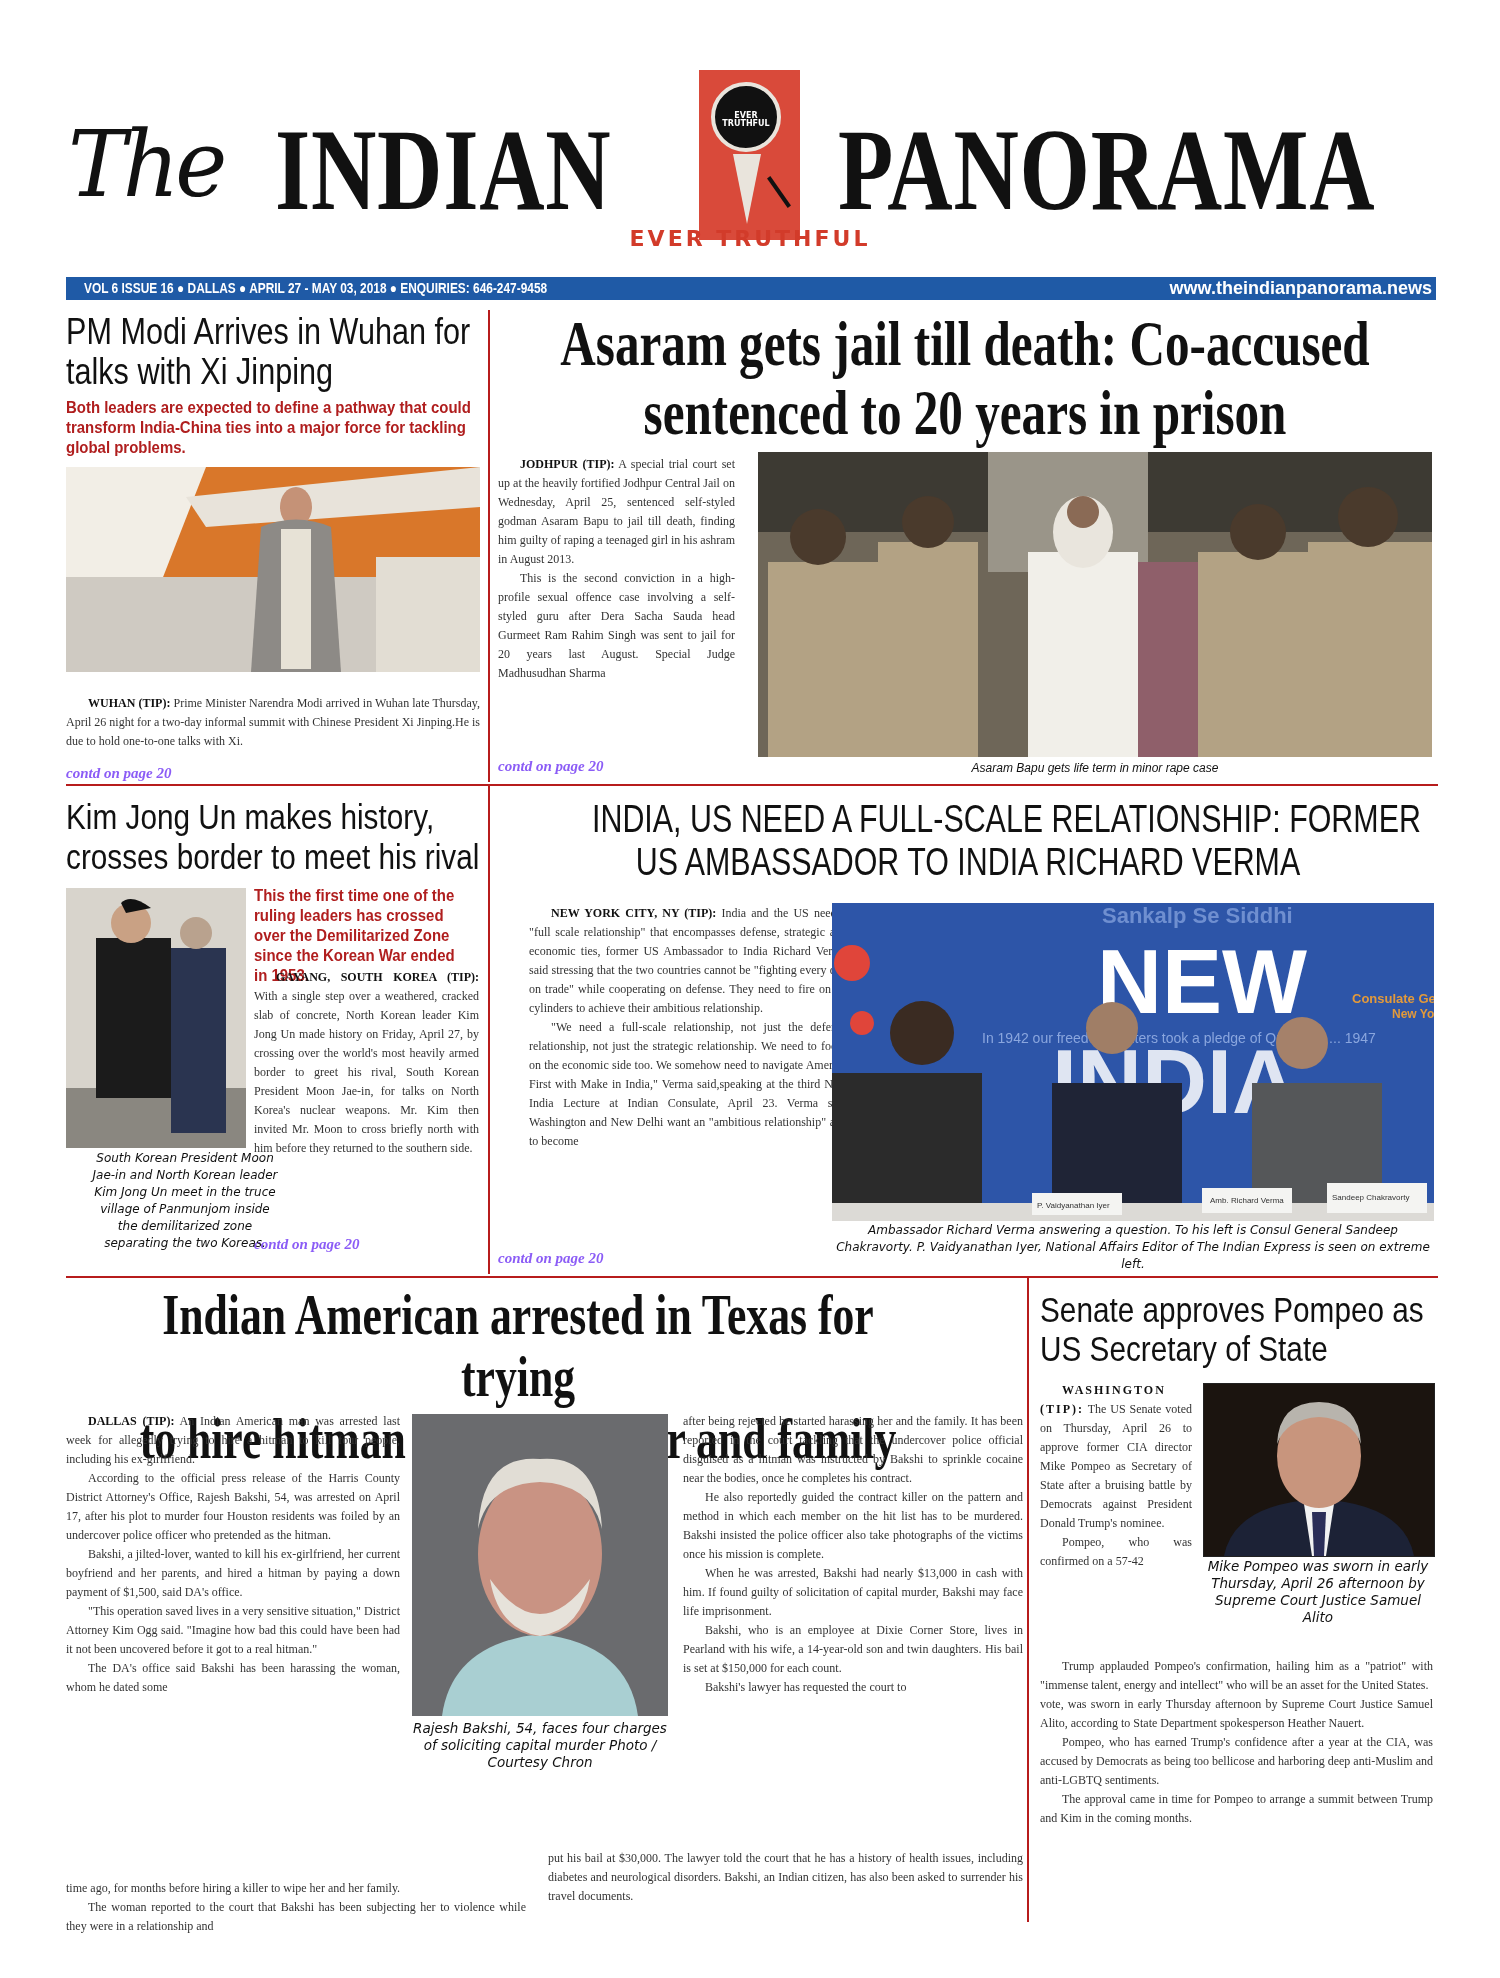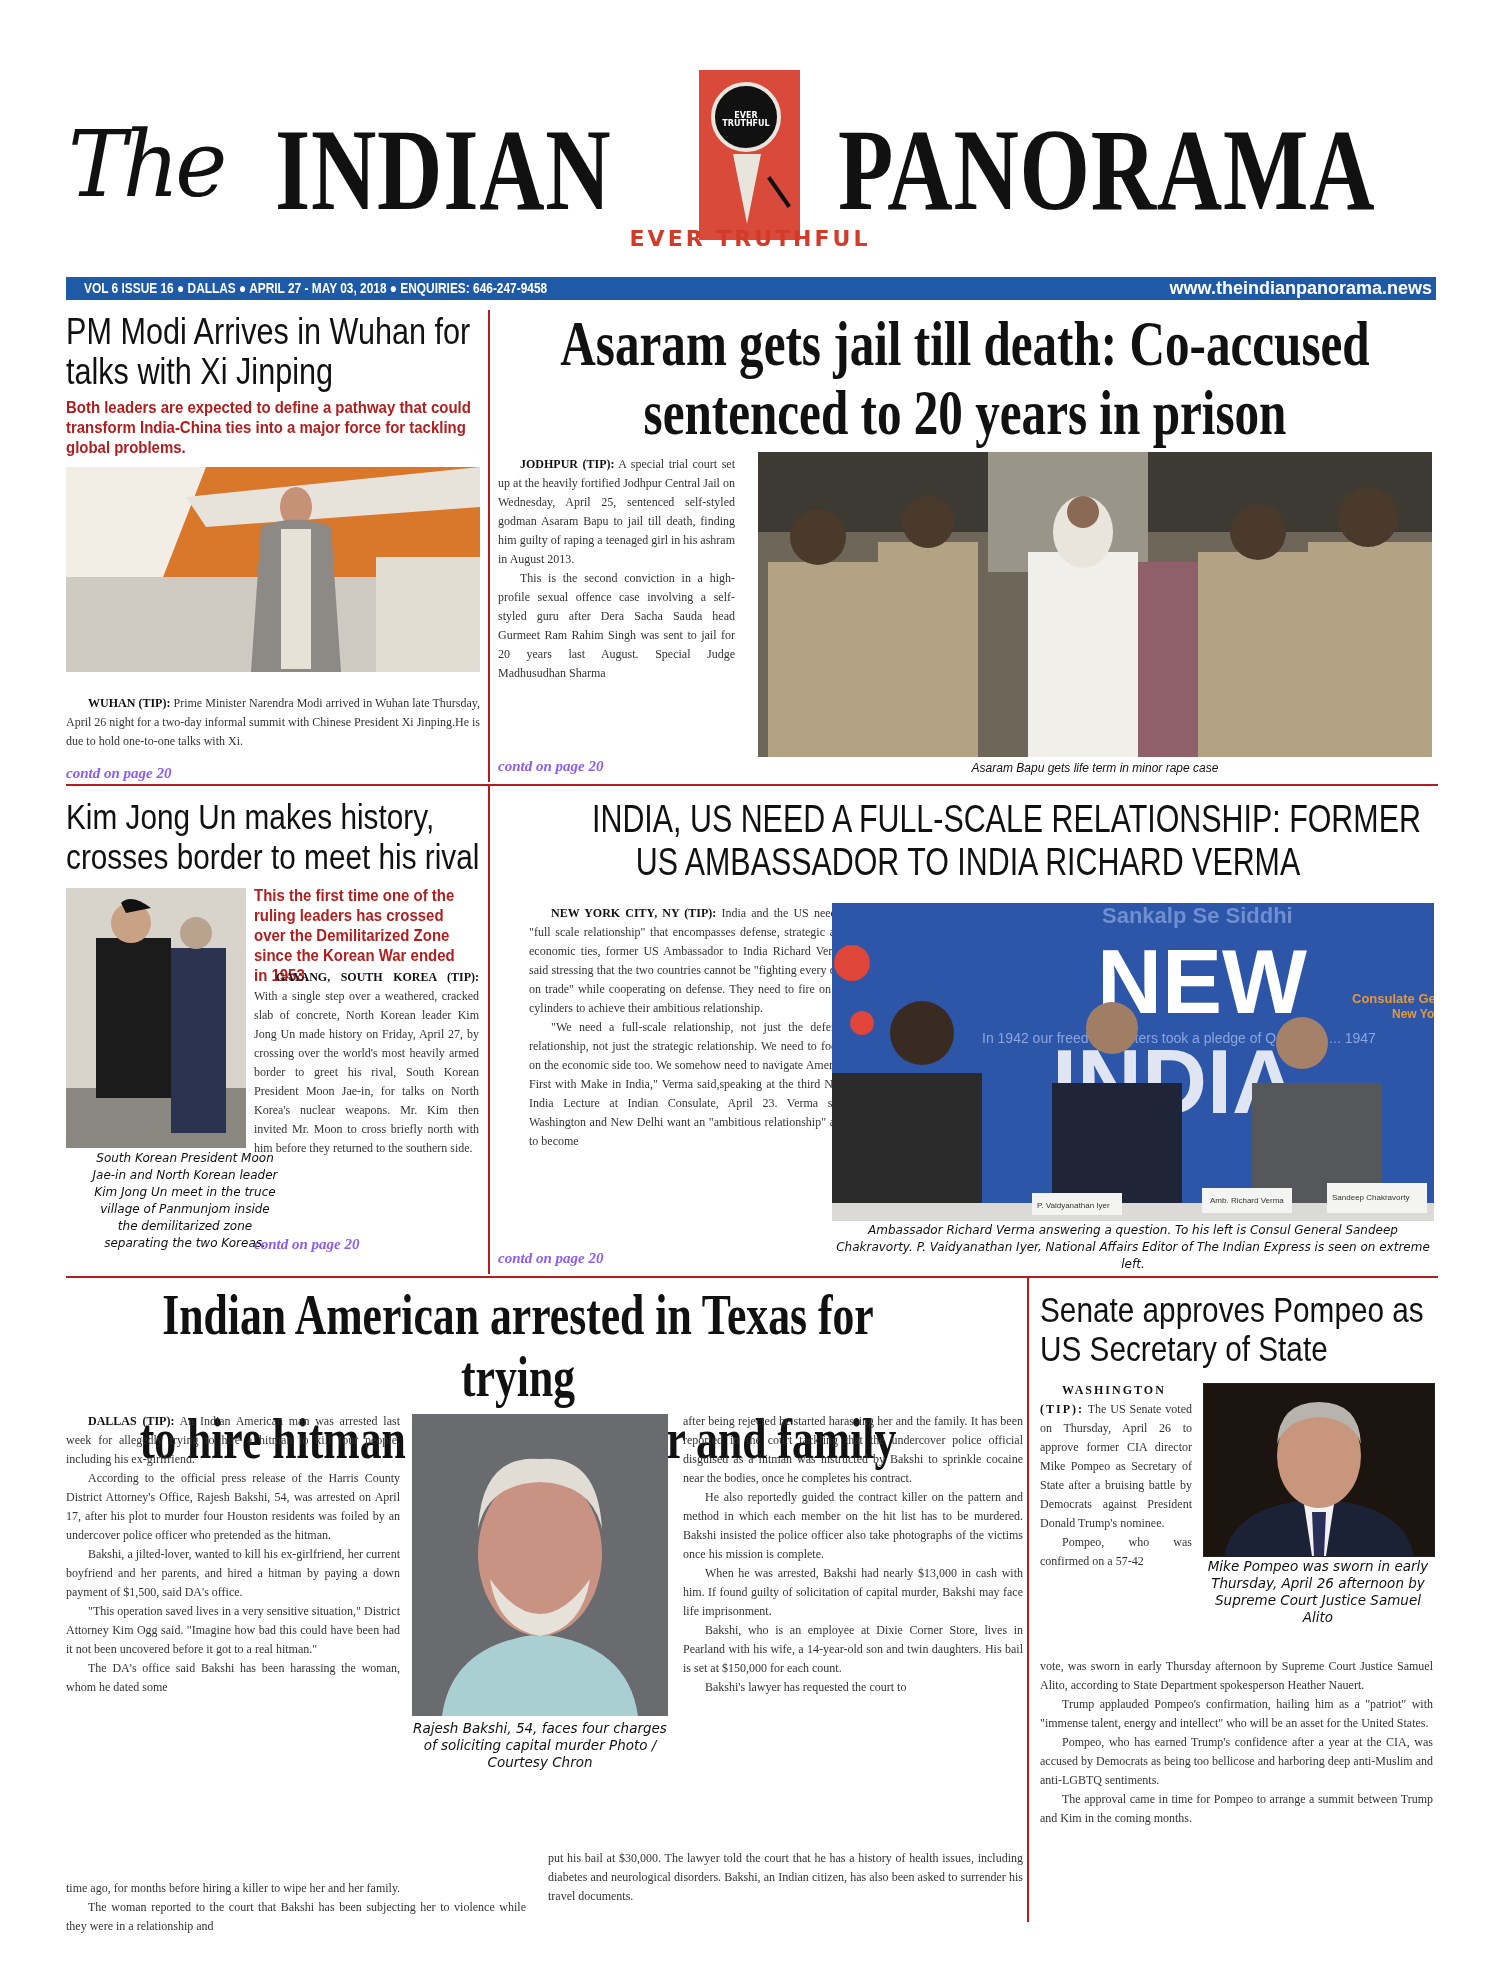--- a/index.html
+++ b/index.html
@@ -219,22 +219,22 @@
 
 <div class="abs h-sans" style="left:1040px;top:1290px;font-size:35px;line-height:39px;">
   <div>Senate approves Pompeo as</div>
   <div>US Secretary of State</div>
 </div>
 <div class="abs body" style="left:1040px;top:1381px;width:152px;">
   <p><b style="letter-spacing:2px;">WASHINGTON (TIP):</b><span> The US Senate voted on Thursday, April 26 to approve former CIA director Mike Pompeo as Secretary of State after a bruising battle by Democrats against President Donald Trump's nominee.</span></p>
   <p>Pompeo, who was confirmed on a 57-42</p>
 </div>
 <div class="abs body" style="left:1040px;top:1657px;width:393px;">
+  <p>Trump applauded Pompeo's confirmation, hailing him as a "patriot" with "immense talent, energy and intellect" who will be an asset for the United States.</p>
   <p style="text-indent:0">vote, was sworn in early Thursday afternoon by Supreme Court Justice Samuel Alito, according to State Department spokesperson Heather Nauert.</p>
-  <p>Trump applauded Pompeo's confirmation, hailing him as a "patriot" with "immense talent, energy and intellect" who will be an asset for the United States.</p>
   <p>Pompeo, who has earned Trump's confidence after a year at the CIA, was accused by Democrats as being too bellicose and harboring deep anti-Muslim and anti-LGBTQ sentiments.</p>
   <p>The approval came in time for Pompeo to arrange a summit between Trump and Kim in the coming months.</p>
 </div>
 <div class="abs photo" style="left:1203px;top:1383px;width:230px;height:172px;border:1px solid #222;">
   <svg width="230" height="172" viewBox="0 0 230 172">
     <rect width="230" height="172" fill="#1b140f"></rect>
     <path d="M20 172 Q30 120 115 115 Q200 120 210 172 Z" fill="#1c2236"></path>
     <polygon points="100,120 130,120 122,172 108,172" fill="#f2f2f2"></polygon>
     <polygon points="108,128 122,128 120,172 110,172" fill="#2b2e58"></polygon>
     <ellipse cx="115" cy="72" rx="42" ry="52" fill="#c8957d"></ellipse>

